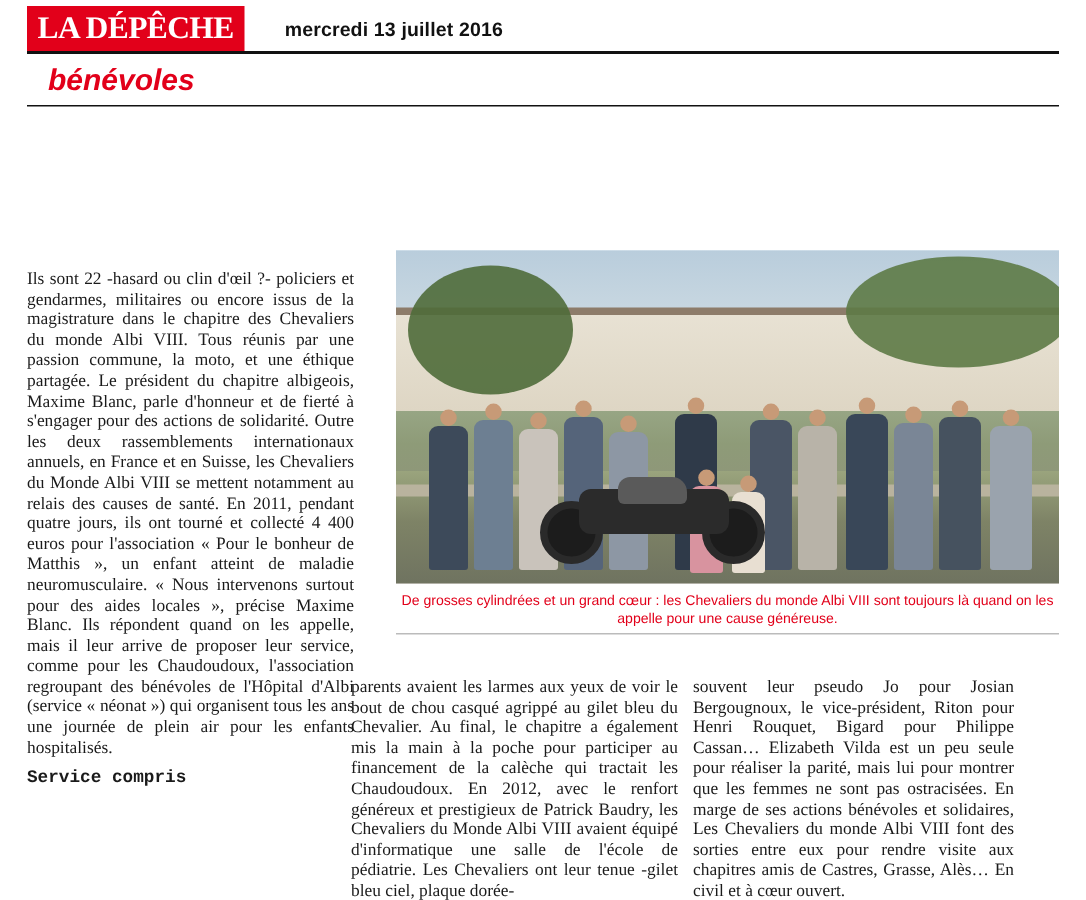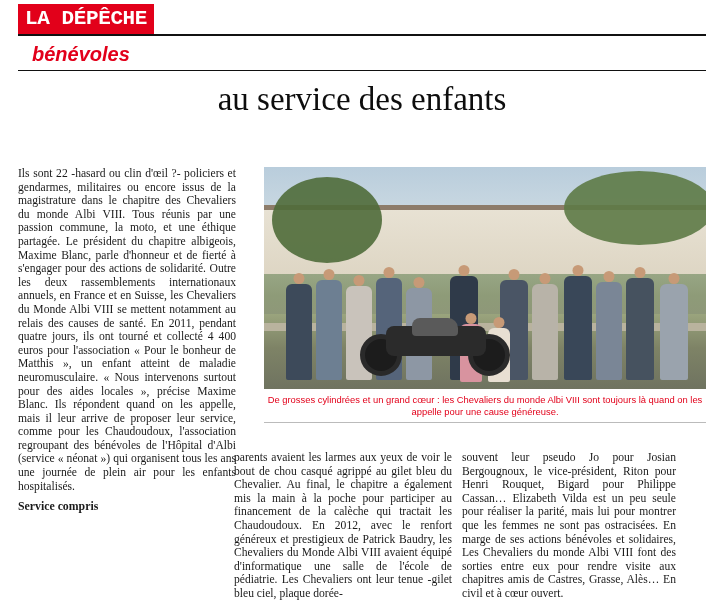--- a/index.html
+++ b/index.html
@@ -27,21 +27,21 @@
     height: 34px;
     display: flex;
     align-items: center;
     padding: 4px 0 0 18px;
     box-sizing: border-box;
   }
   .logo {
     display: inline-block;
     background: #e2001a;
     color: #ffffff;
-    font-family: Liberation Mono, monospace;
+    font-family: Liberation Serif, serif;
     font-weight: bold;
     font-size: 21px;
     letter-spacing: -0.4px;
     line-height: 1;
     padding: 4px 7px 5px 7px;
     font-style: normal;
   }
   .masthead-date {
     font-family: "Liberation Sans", sans-serif;
     font-weight: bold;
@@ -90,37 +90,37 @@
   
   .content {
     position: absolute;
     left: 18px;
     right: 18px;
     top: 167px;
     bottom: 4px;
   }
   .col {
     position: absolute;
-    top: 0;
+    top: 12px;
     font-size: 11.6px;
     line-height: 13.6px;
     text-align: justify;
     text-justify: inter-word;
     hyphens: auto;
   }
   .col p {
     margin: 0 0 0 0;
     text-indent: 0;
   }
   .col1 { left: 0;   width: 218px; }
   .col2 { left: 216px; width: 218px; top: 284px; }
   .col3 { left: 444px; width: 214px; top: 284px; }
 
   .subhead {
-    font-family: Liberation Serif, serif;
+    font-family: Liberation Mono, monospace;
     font-weight: bold;
     font-size: 11.8px;
     margin: 7px 0 1px 0;
   }
 
   
   .photo-block {
     position: absolute;
     left: 246px;
     top: 0;
@@ -205,28 +205,28 @@
     padding-bottom: 5px;
   }
 </style>
 </head>
 <body>
 
 <div class="page">
 
   <div class="masthead">
     <span class="logo">LA DÉPÊCHE</span>
+    <span class="masthead-date">mercredi 13 juillet 2016</span>
   </div>
   <div class="masthead-rule"></div>
 
   <div class="kicker">bénévoles</div>
   <div class="kicker-rule"></div>
 
   <div class="headline">
-    <div>au service des enfants</div>
   </div>
 
   <div class="content">
 
     <div class="photo-block">
       <div class="photo">
         <div class="sky"></div>
         <div class="bldg"></div>
         <div class="roofline"></div>
         <div class="tree" style="left:8px; top:10px; width:110px; height:86px;"></div>

